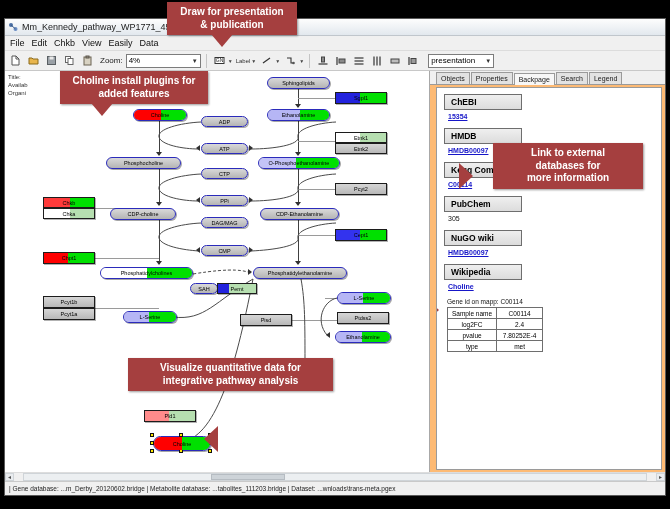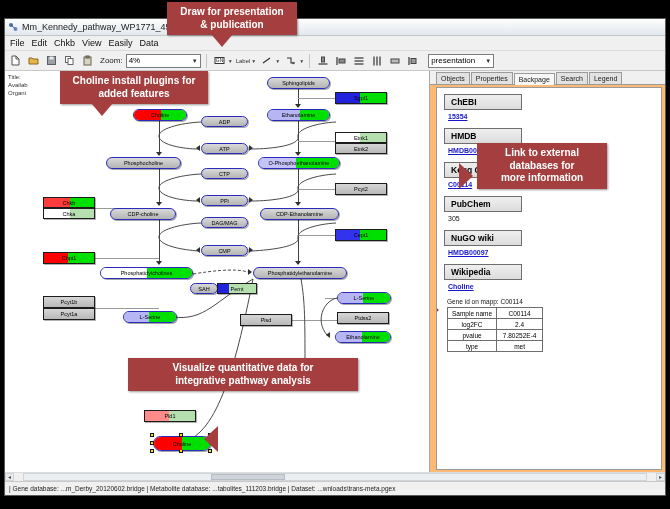--- a/index.html
+++ b/index.html
@@ -492,21 +492,21 @@
           <span style="left:203px;top:370px"></span>
         <span style="left:145px;top:378px"></span>
           <span style="left:174px;top:378px"></span>
           <span style="left:203px;top:378px"></span>
       </div>
 
       <div class="callout" style="left: 55px; top: 0px; width: 148px; white-space: pre-line;">Choline install plugins for
 added features</div>
       <div class="tip tip-down" style="left:86px;top:32px;"></div>
 
-      <div class="callout" style="left: 123px; top: 287px; width: 230px; white-space: pre-line;">Visualize quantitative data  for
+      <div class="callout" style="left: 123px; top: 287px; width: 205px; white-space: pre-line;">Visualize quantitative data  for
 integrative pathway analysis</div>
       <div class="tip tip-left" style="left:199px;top:355px;"></div>
 
     </div>
 
     <div id="right-pane">
 
       <div id="tabstrip">
         <div class="tab">Objects</div>
         <div class="tab">Properties</div>
@@ -533,21 +533,21 @@
                 <td>pvalue</td>
                 <td>7.80252E-4</td>
               </tr>
               <tr>
                 <td>type</td>
                 <td>met</td>
               </tr>
             </tbody>
         </table>
 
-        <div class="callout" style="left: 40px; top: 55px; width: 130px; z-index: 60; white-space: pre-line;">Link  to external
+        <div class="callout" style="left: 56px; top: 55px; width: 150px; z-index: 60; white-space: pre-line;">Link  to external
 databases  for
 more information</div>
         <div class="tip tip-left" style="left:22px;top:75px;z-index:60;transform:scaleX(-1)"></div>
         <div class="tip tip-left" style="left:-12px;top:209px;z-index:60;transform:scaleX(-1)"></div>
       </div>
     </div>
   </div>
 
   <div id="hscroll">
     <div class="sb-arrow">◄</div>

